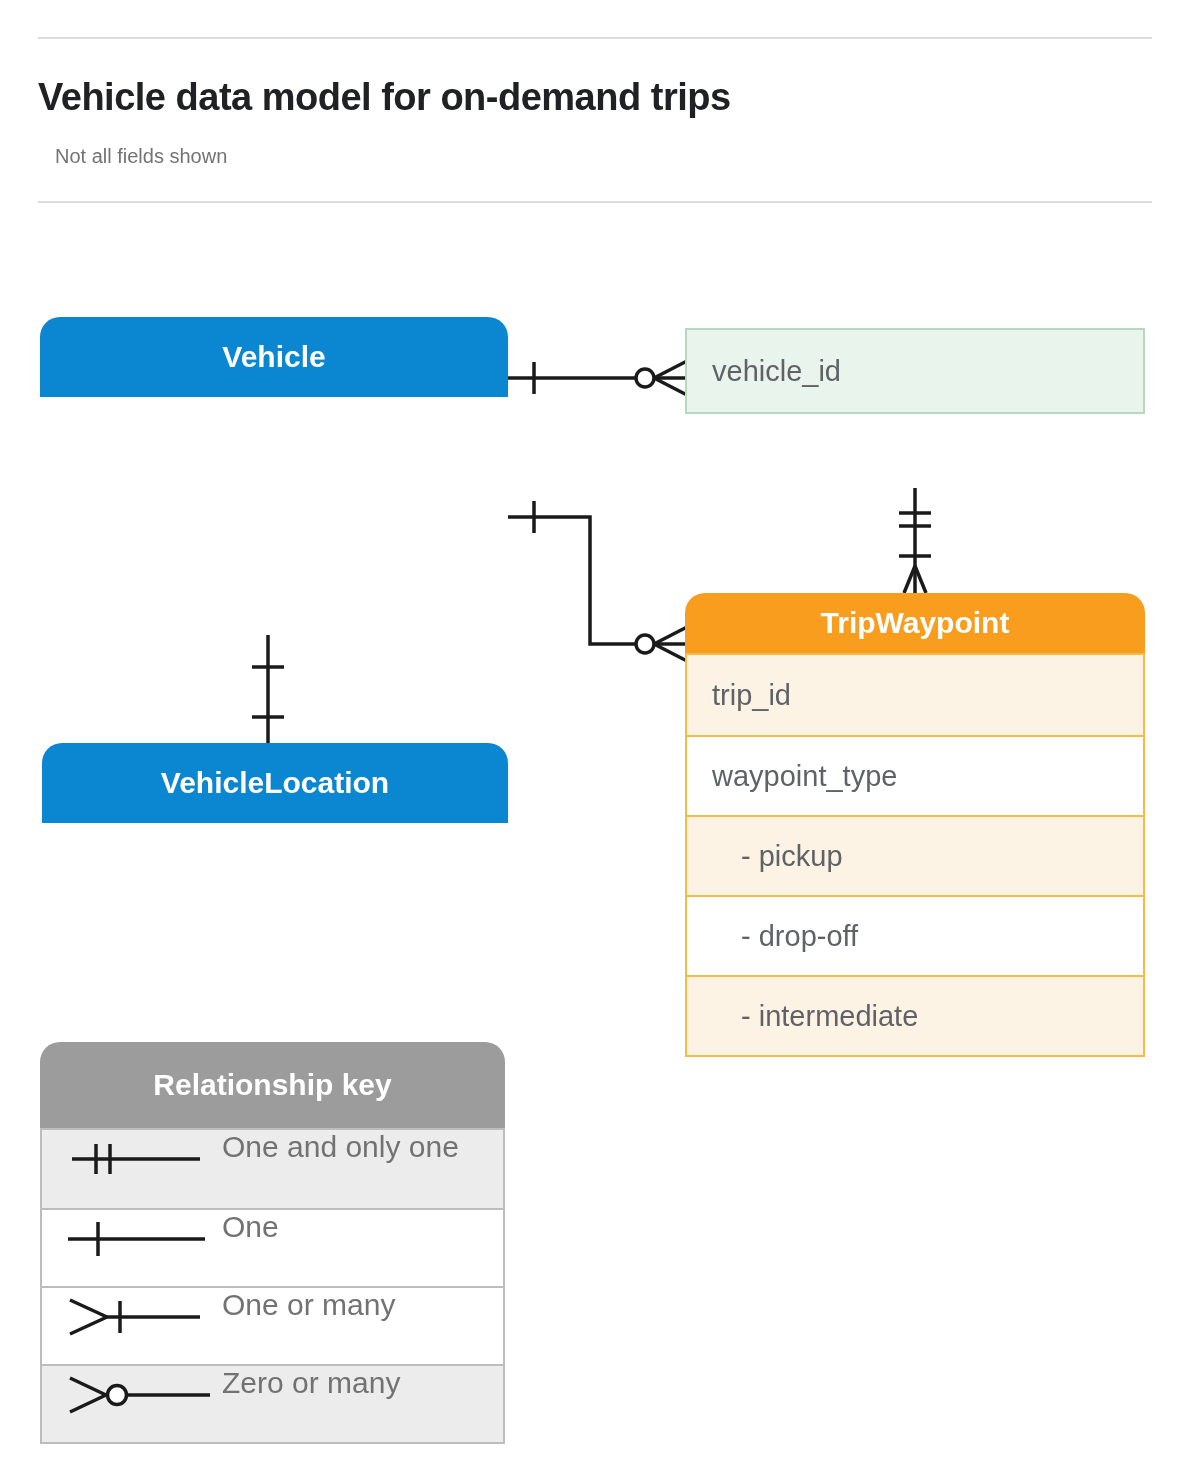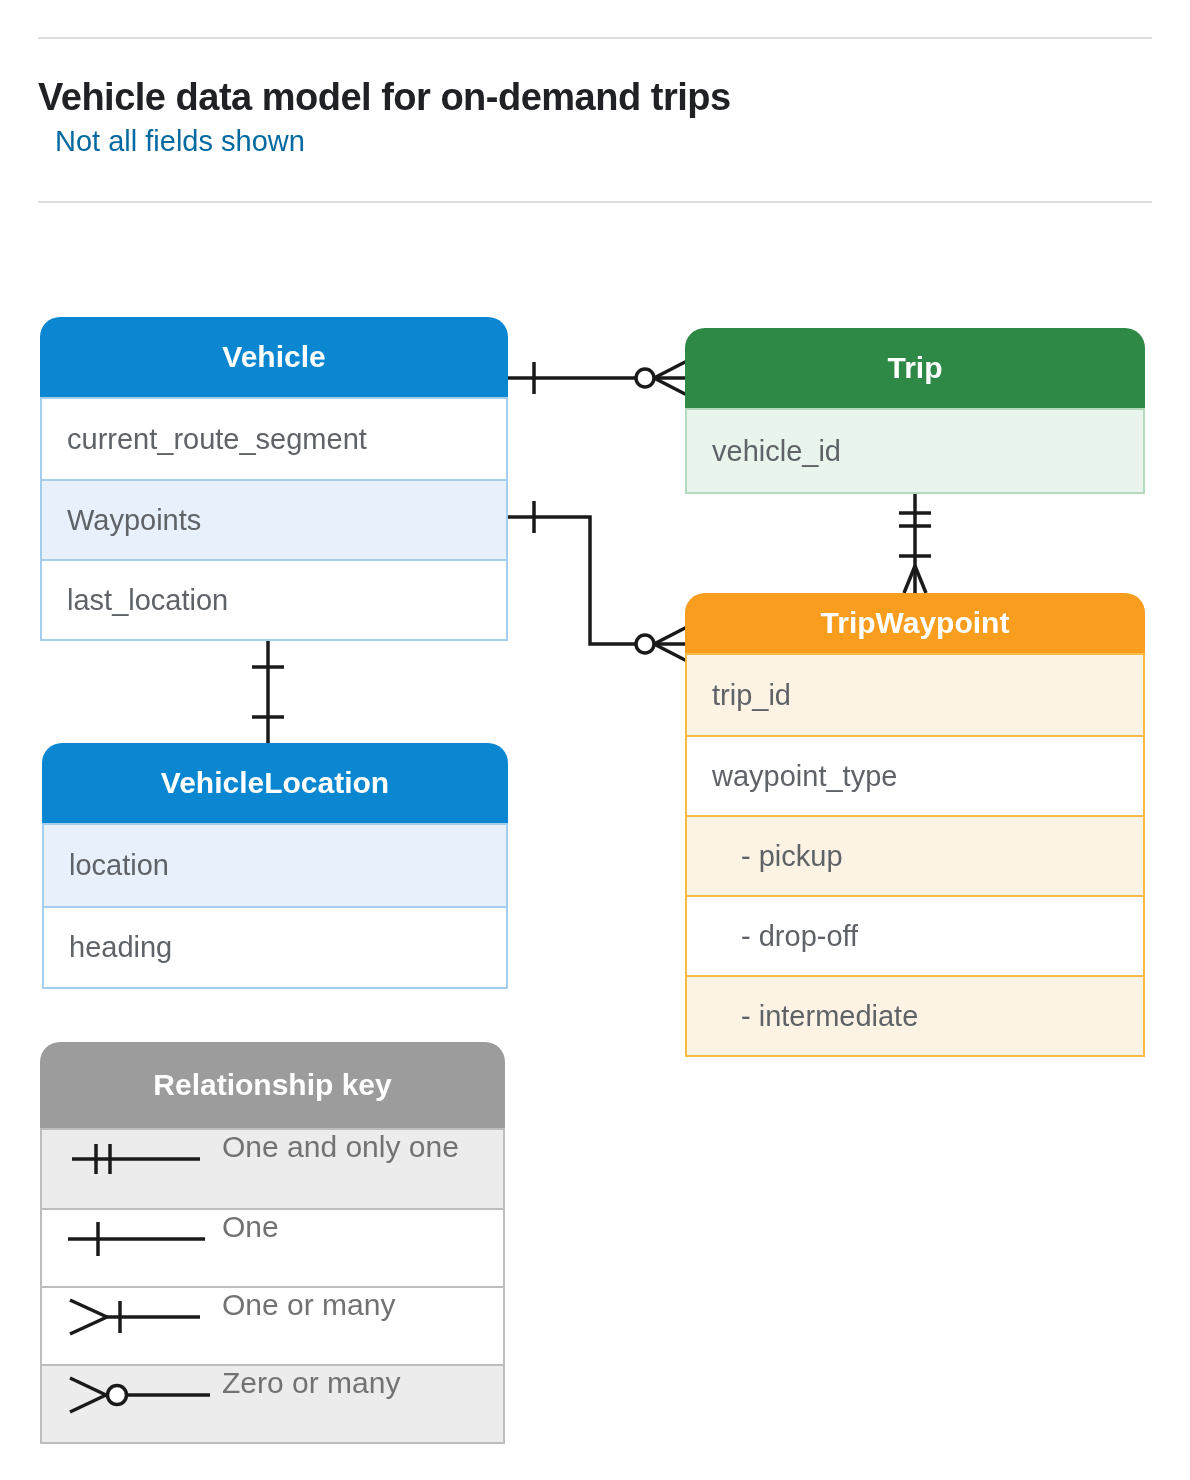--- a/index.html
+++ b/index.html
@@ -14,21 +14,21 @@
   body{
     width:1190px;height:1480px;position:relative;overflow:hidden;
     font-family:"Liberation Sans","DejaVu Sans",sans-serif;
   }
   .rule{position:absolute;left:38px;width:1114px;height:2px;background:var(--divider);}
   .page-title{
     position:absolute;left:38px;top:76px;font-size:38px;font-weight:bold;
     color:#202124;letter-spacing:-0.5px;
   }
   .page-subtitle{
-    position:absolute;left:55px;top:125px;font-size:29px;color:#0369a1;
+    position:absolute;left:55px;top:145px;font-size:20px;color:#737373;
   }
   svg.overlay{position:absolute;left:0;top:0;pointer-events:none;}
 
   .etable{position:absolute;}
   .ehead{
     display:flex;align-items:center;justify-content:center;
     border-radius:20px 20px 0 0;color:#ffffff;font-weight:bold;font-size:30px;
   }
   .ebody{background:#fff;}
   .row{
@@ -122,31 +122,23 @@
       <line x1="252" y1="667" x2="284" y2="667"></line>
       <line x1="252" y1="717" x2="284" y2="717"></line>
     </g>
   </g>
 </svg>
 
 <div class="etable" id="vehicle-table">
   <div class="ehead">
     <span>Vehicle</span>
   </div>
-  <div class="ebody">
-    <div class="row">current_route_segment</div>
-    <div class="row alt">Waypoints</div>
-    <div class="row">last_location</div>
-  </div>
 </div>
 
 <div class="etable" id="trip-table">
-  <div class="ehead">
-    <span>Trip</span>
-  </div>
   <div class="ebody">
     <div class="row alt">vehicle_id</div>
   </div>
 </div>
 
 <div class="etable" id="tripwaypoint-table">
   <div class="ehead">
     <span>TripWaypoint</span>
   </div>
   <div class="ebody">
@@ -155,24 +147,20 @@
     <div class="row alt sub">- pickup</div>
     <div class="row sub">- drop-off</div>
     <div class="row alt sub">- intermediate</div>
   </div>
 </div>
 
 <div class="etable" id="vehiclelocation-table">
   <div class="ehead">
     <span>VehicleLocation</span>
   </div>
-  <div class="ebody">
-    <div class="row alt">location</div>
-    <div class="row">heading</div>
-  </div>
 </div>
 
 <div class="etable" id="key-table">
   <div class="ehead">
     <span>Relationship key</span>
   </div>
   <div class="ebody">
     <div class="krow alt">
       <svg class="ksym" viewBox="0 0 150 58">
         <g stroke="#1a1a1a" stroke-width="3.5" fill="none">

